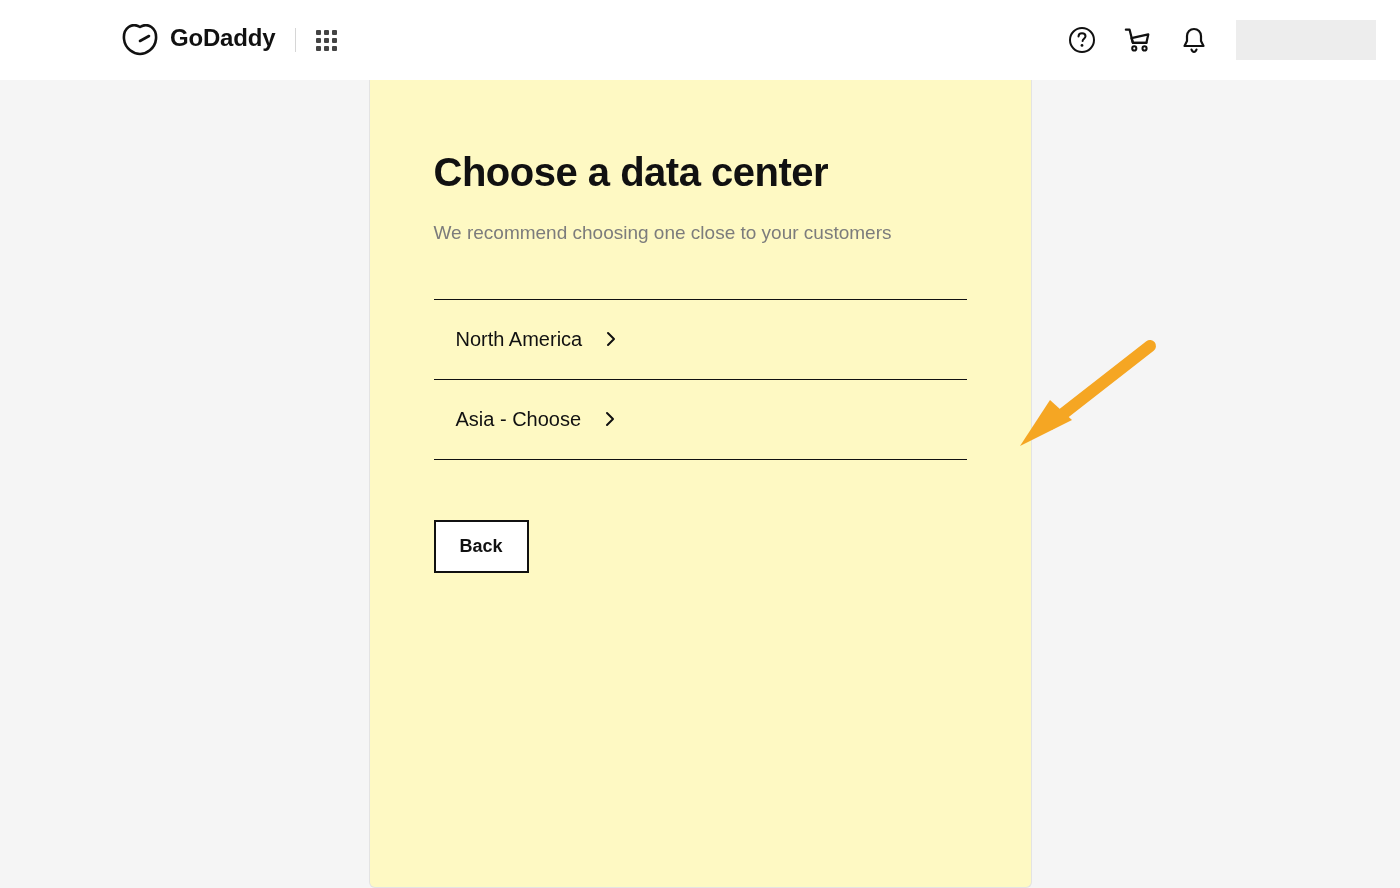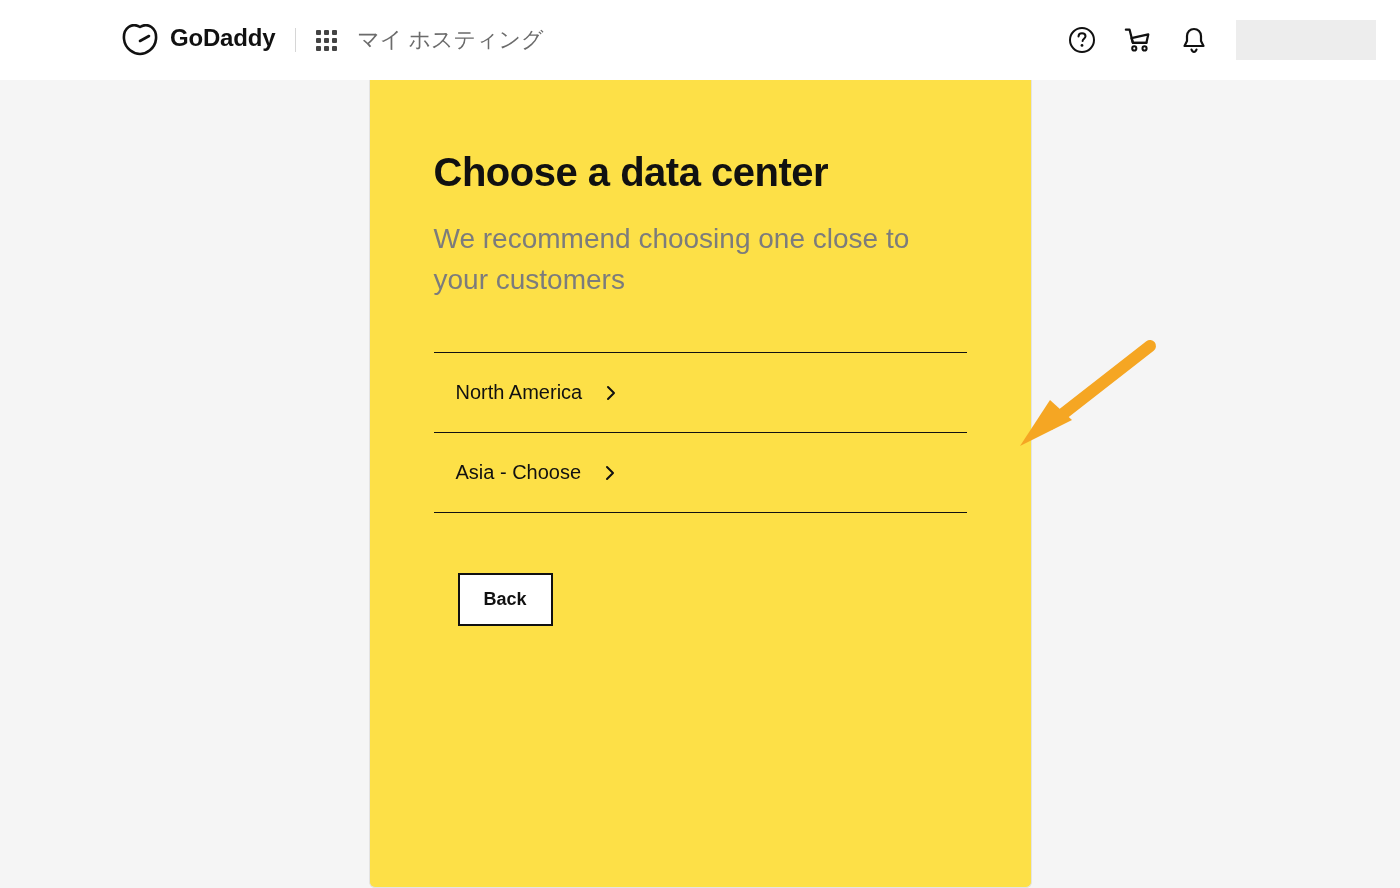--- a/index.html
+++ b/index.html
@@ -84,36 +84,36 @@
     .stage {
       width: 100%;
       height: calc(100% - 80px);
       position: relative;
       display: flex;
       justify-content: center;
     }
     .card {
       margin-top: 0px;
       width: 663px;
-      background: #fde047;
+      background: #fef9c3;
       border: 1px solid #e3e3e3;
       border-top: none;
       border-radius: 0 0 6px 6px;
       padding: 70px 64px 56px 64px;
       position: relative;
     }
     .card h1 {
       font-size: 40px;
       font-weight: 800;
       color: #111;
       letter-spacing: -0.5px;
       margin-bottom: 24px;
     }
     .card .subtitle {
-      font-size: 28px;
+      font-size: 19px;
       line-height: 1.45;
       color: #7c7c7c;
       margin-bottom: 52px;
     }
     .region-list {
       border-top: 1px solid #111;
     }
     .region-item {
       display: flex;
       align-items: center;
@@ -134,21 +134,20 @@
       display: inline-flex;
       align-items: center;
       justify-content: center;
       border: 2px solid #111;
       background: #fff;
       font-size: 18px;
       font-weight: 700;
       padding: 14px 24px;
       cursor: pointer;
       color:#111;
-      margin-left:24px;
     }
 
     
     .arrow-annot {
       position: absolute;
       left: 1010px;
       top: 250px;
       width: 160px;
       height: 130px;
       pointer-events: none;
@@ -174,21 +173,20 @@
       <span></span>
         <span></span>
         <span></span>
       <span></span>
         <span></span>
         <span></span>
       <span></span>
         <span></span>
         <span></span>
     </div>
-    <div class="breadcrumb">マイ ホスティング</div>
   </div>
 
   <div class="topbar-right">
     <div class="ico">
       <svg width="28" height="28" viewBox="0 0 28 28">
         <circle cx="14" cy="14" r="12" stroke="#111" stroke-width="2" fill="none"></circle>
         <path d="M10.5 10.5 C10.5 8.5 12 7.2 14 7.2 C16 7.2 17.5 8.5 17.5 10.3 C17.5 12.5 14.6 12.9 14.6 15" stroke="#111" stroke-width="2" fill="none" stroke-linecap="round"></path>
         <circle cx="14" cy="19.4" r="1.4" fill="#111"></circle>
       </svg>
     </div>

